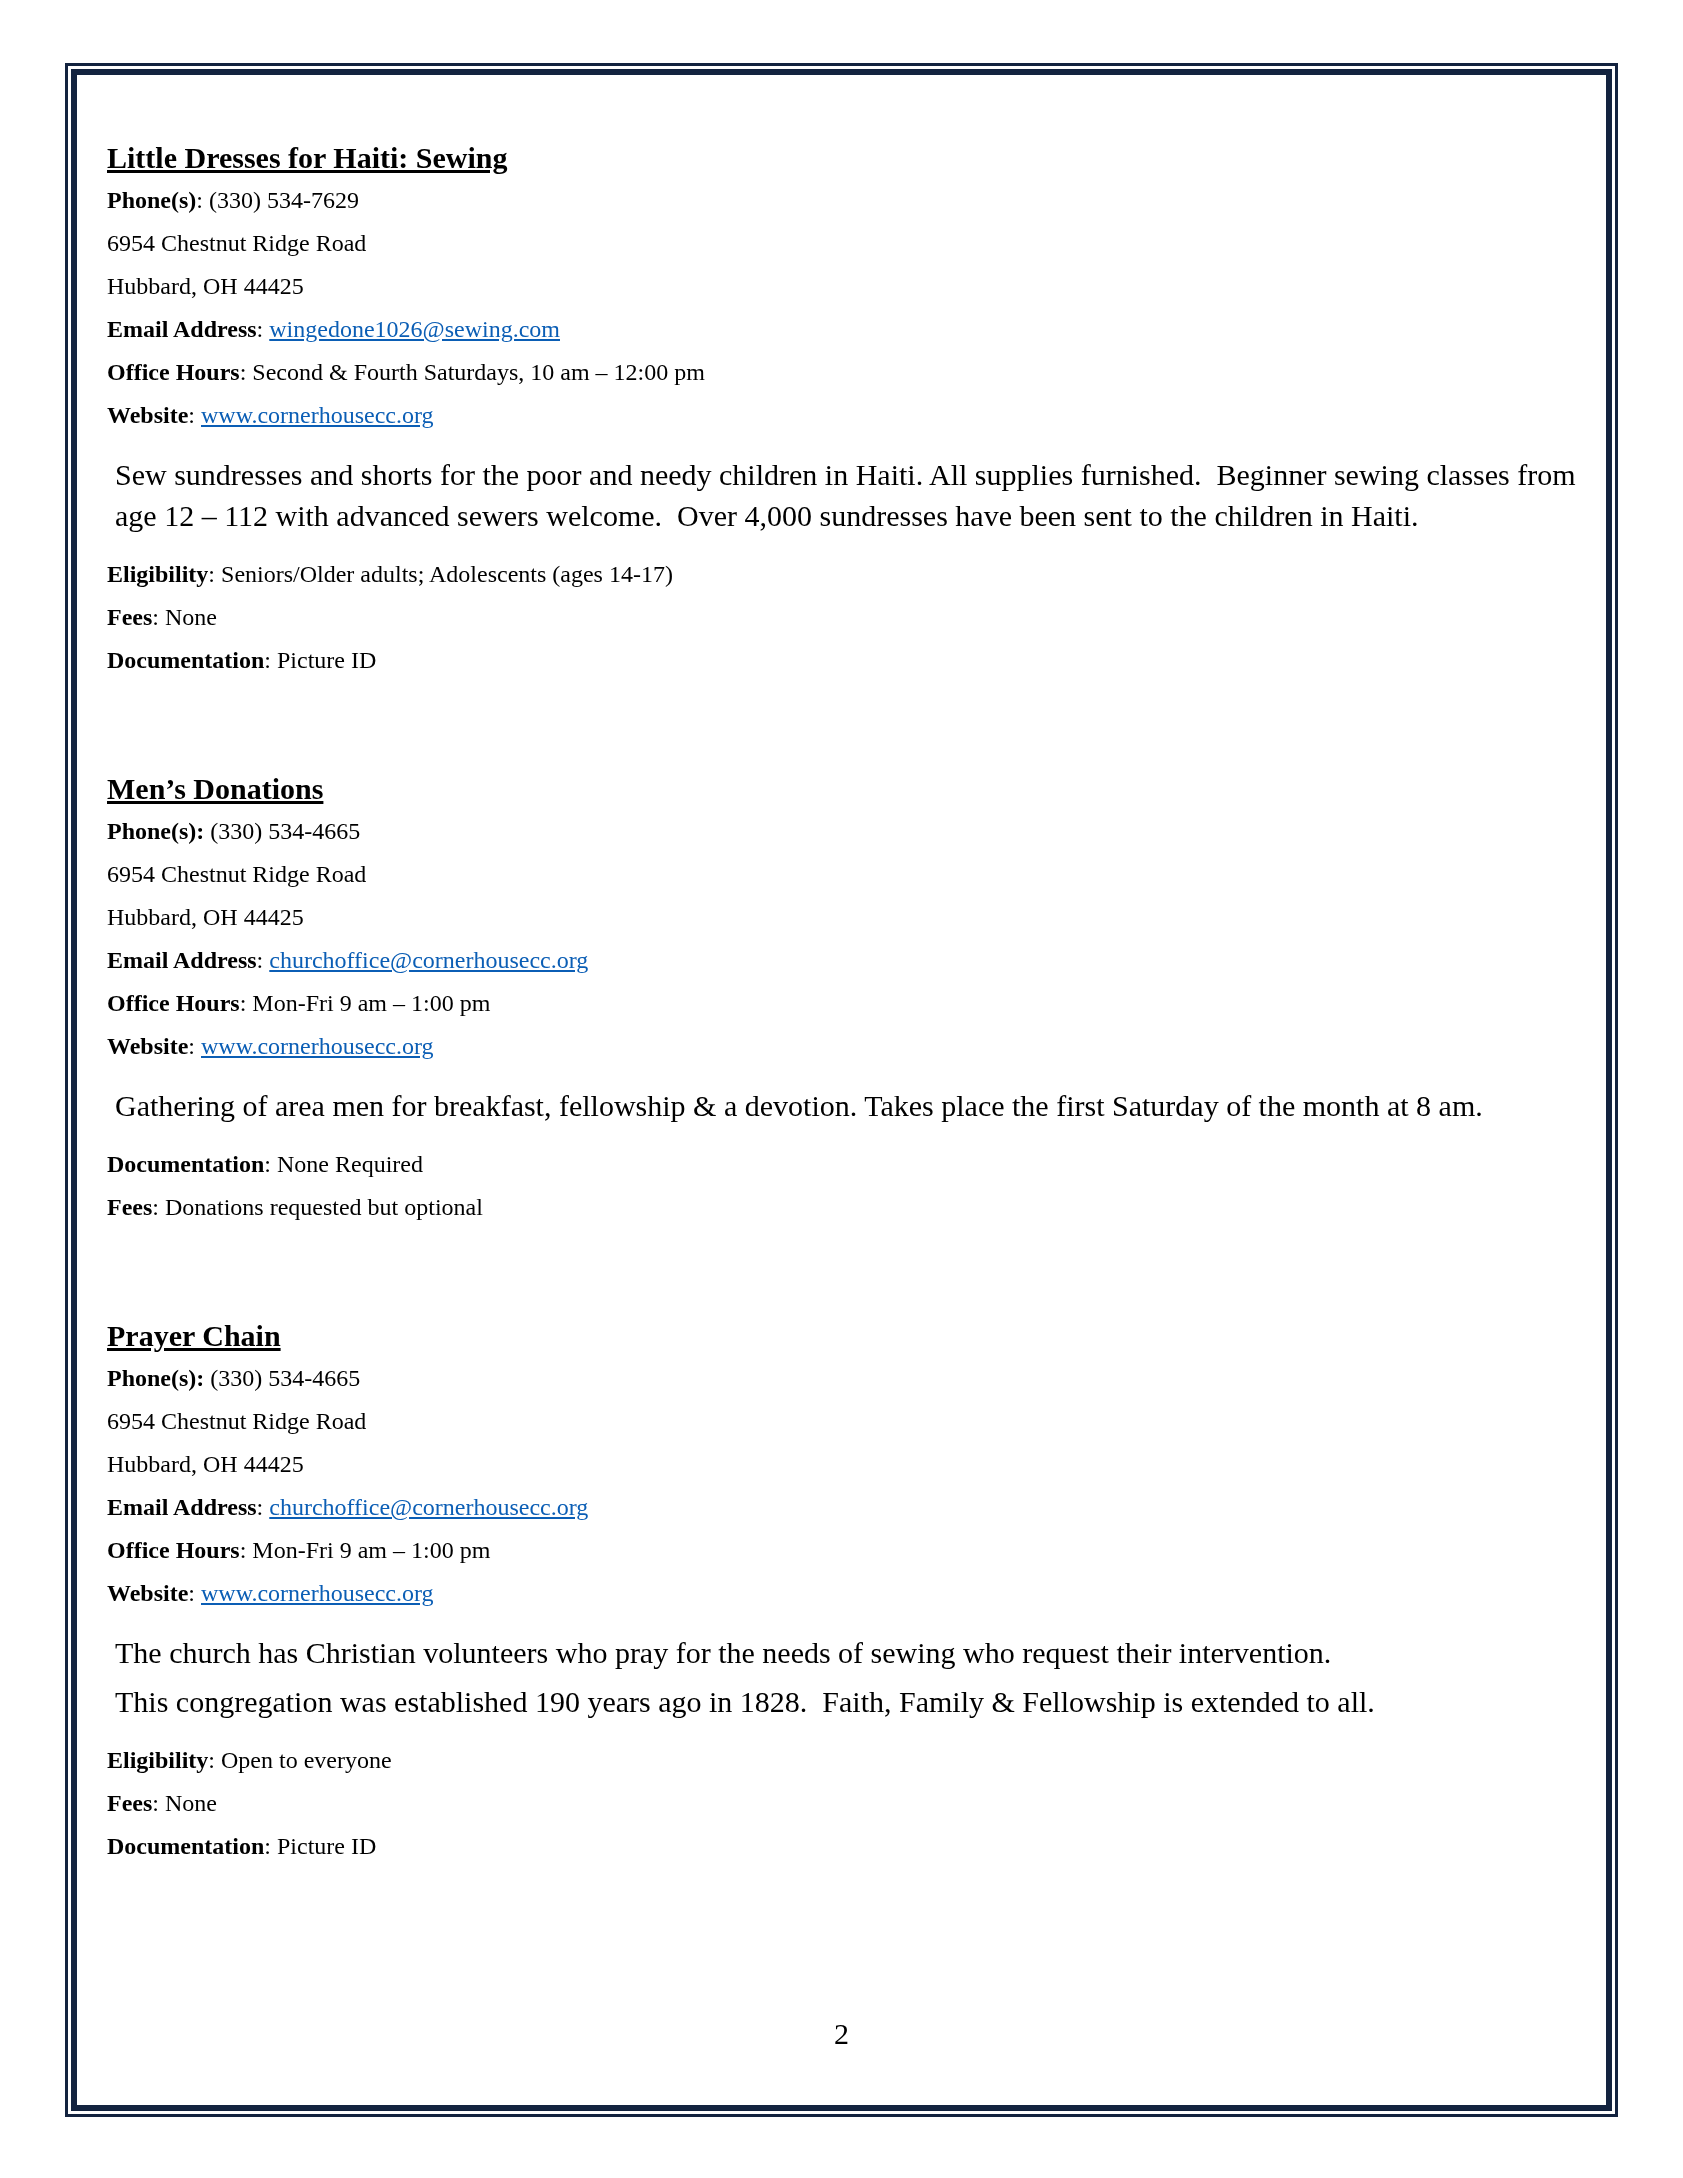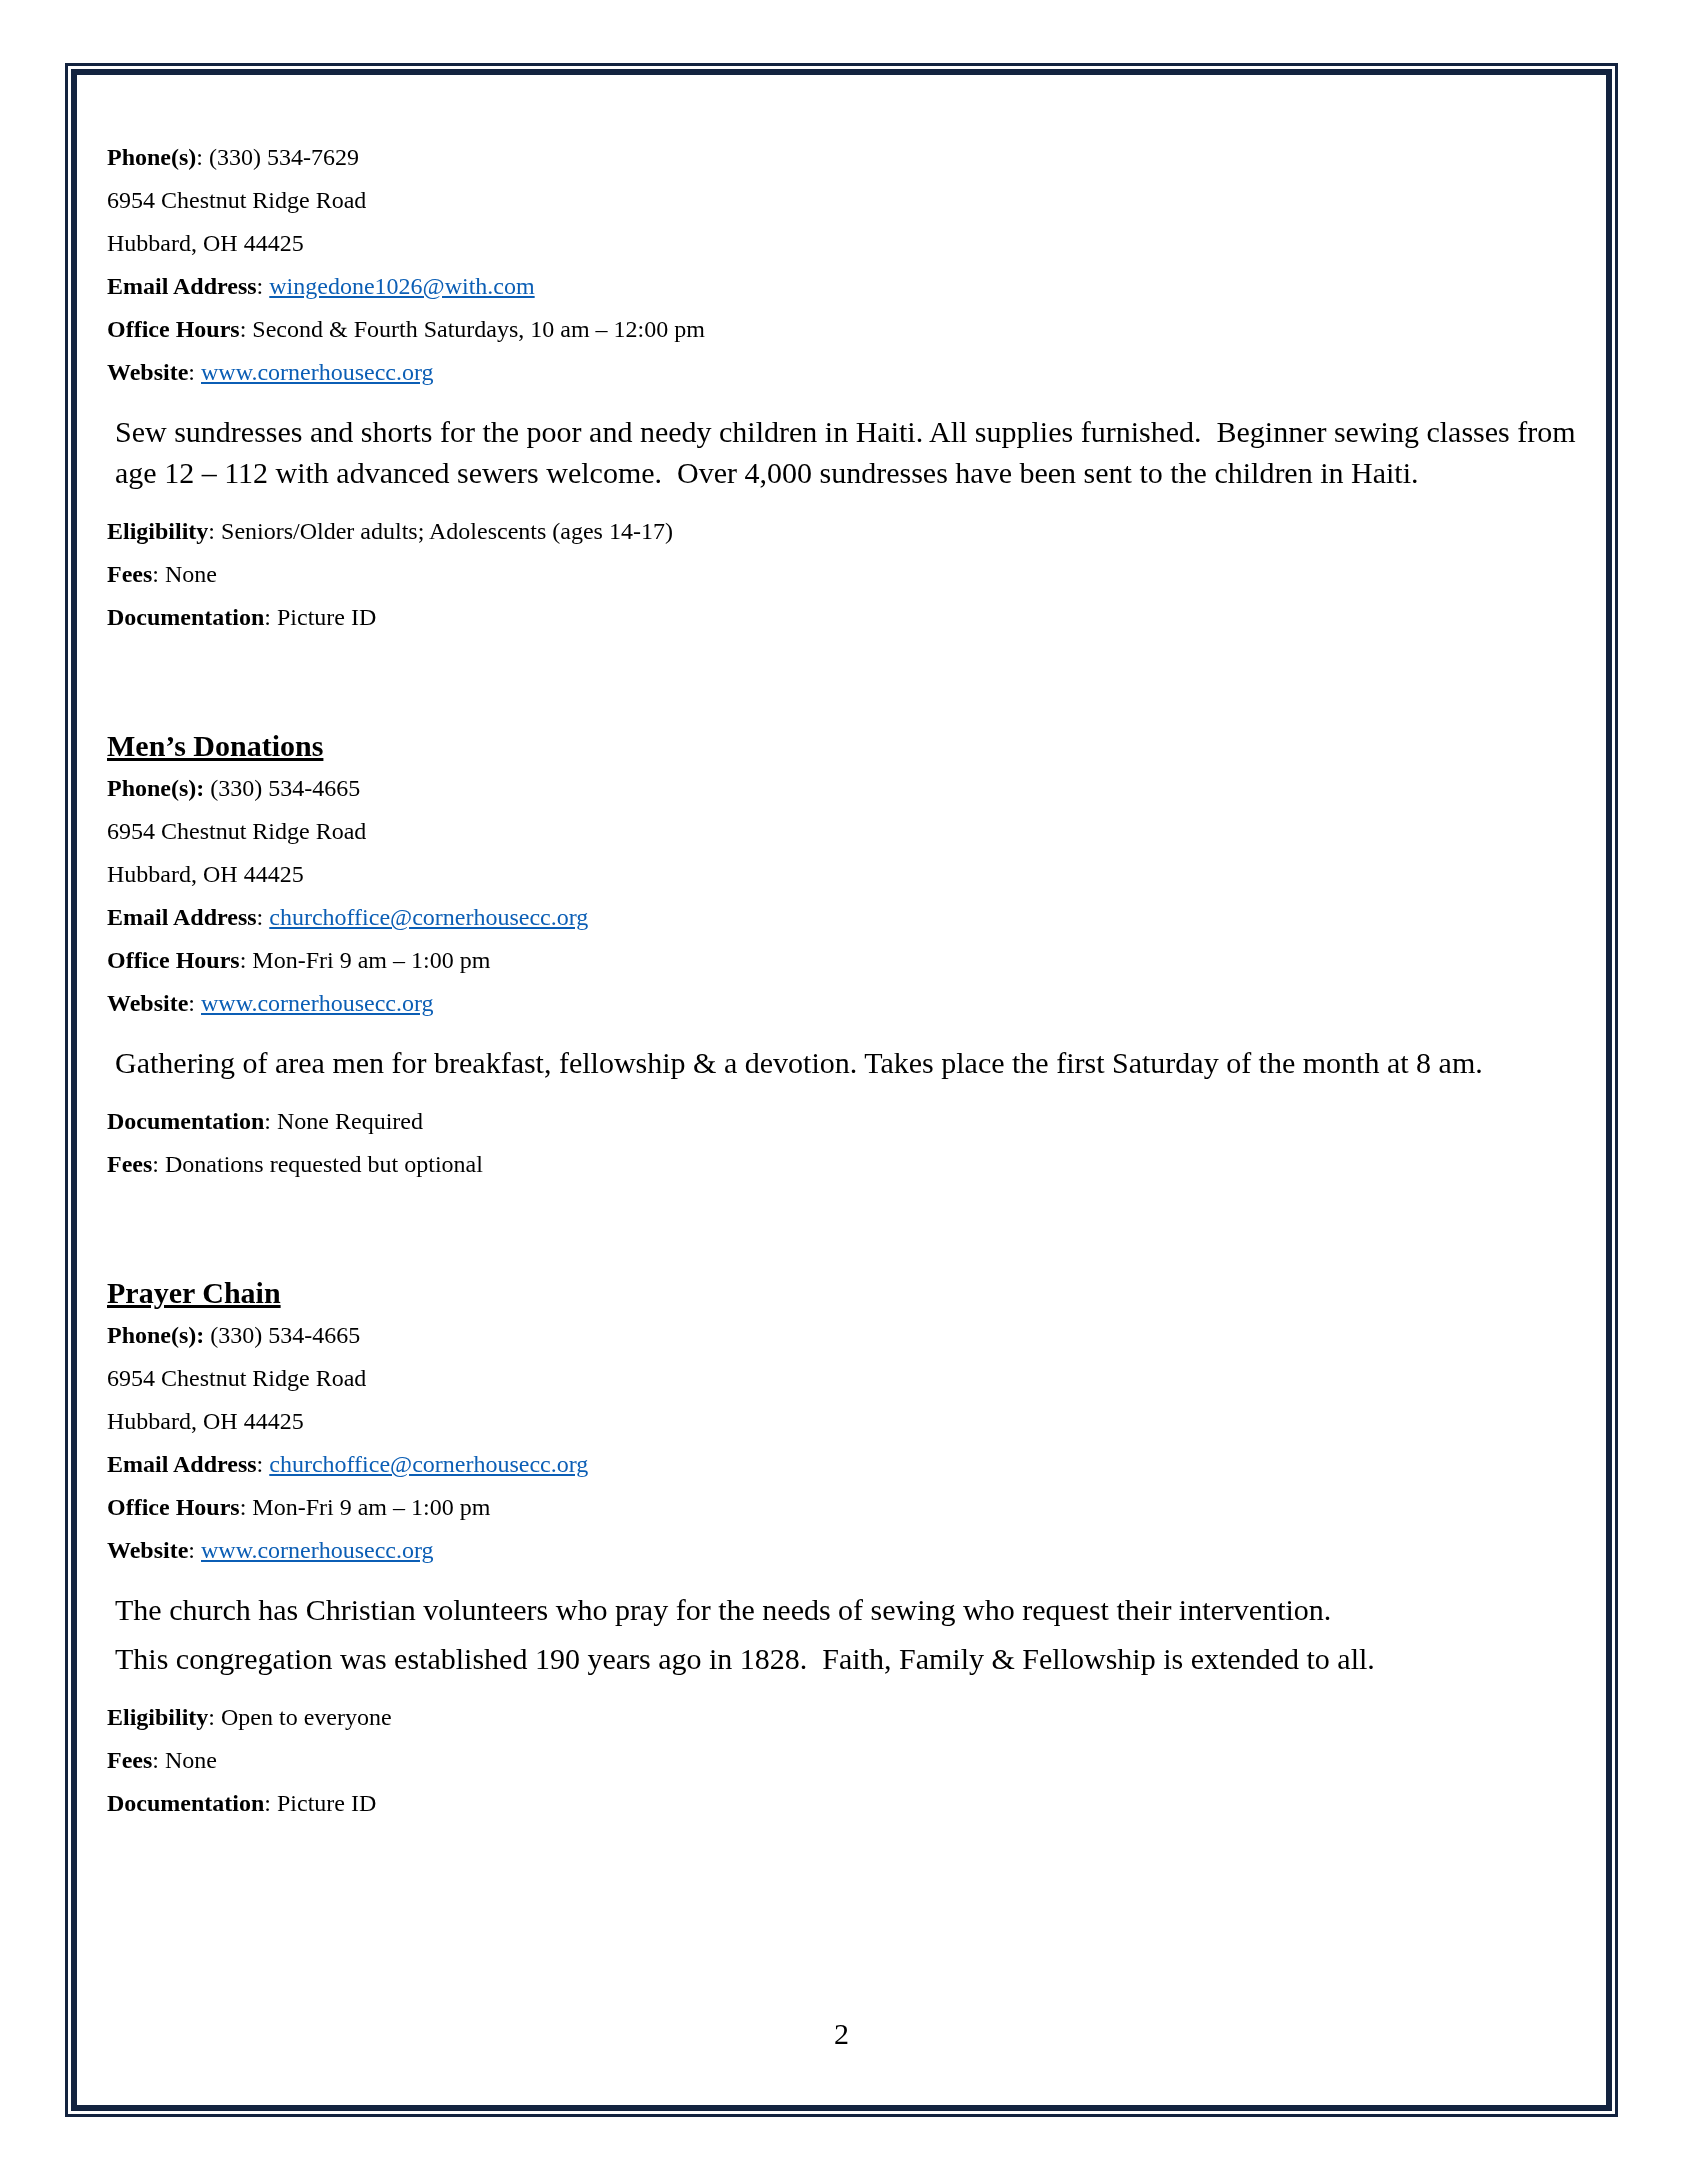--- a/index.html
+++ b/index.html
@@ -61,25 +61,26 @@
     font-size: 30px;
   }
 </style>
 </head>
 <body>
 
 <div class="frame">
   <div class="frame-inner">
     <main class="content" id="sections-root">
         <section class="section">
+    <h2 class="section-title">Little Dresses for Haiti: Sewing</h2>
     <div>
             <div class="line"><b>Phone(s)</b><span>: (330) 534-7629</span></div>
             <div class="line"><span>6954 Chestnut Ridge Road</span></div>
             <div class="line"><span>Hubbard, OH 44425</span></div>
-            <div class="line"><b>Email Address</b><span>: </span><a class="link" href="#">wingedone1026@with.com</a></div>
+            <div class="line"><b>Email Address</b><span>: </span><a class="link" href="#">wingedone1026@sewing.com</a></div>
             <div class="line"><b>Office Hours</b><span>: Second &amp; Fourth Saturdays, 10 am – 12:00 pm</span></div>
             <div class="line"><b>Website</b><span>: </span><a class="link" href="#">www.cornerhousecc.org</a></div>
           </div>
     <div class="desc">
             <p>Sew sundresses and shorts for the poor and needy children in Haiti. All supplies furnished.  Beginner sewing classes from age 12 – 112 with advanced sewers welcome.  Over 4,000 sundresses have been sent to the children in Haiti.</p>
           </div>
     <div class="details">
             <div class="line"><b>Eligibility</b><span>: Seniors/Older adults; Adolescents (ages 14-17)</span></div>
             <div class="line"><b>Fees</b><span>: None</span></div>
             <div class="line"><b>Documentation</b><span>: Picture ID</span></div>

